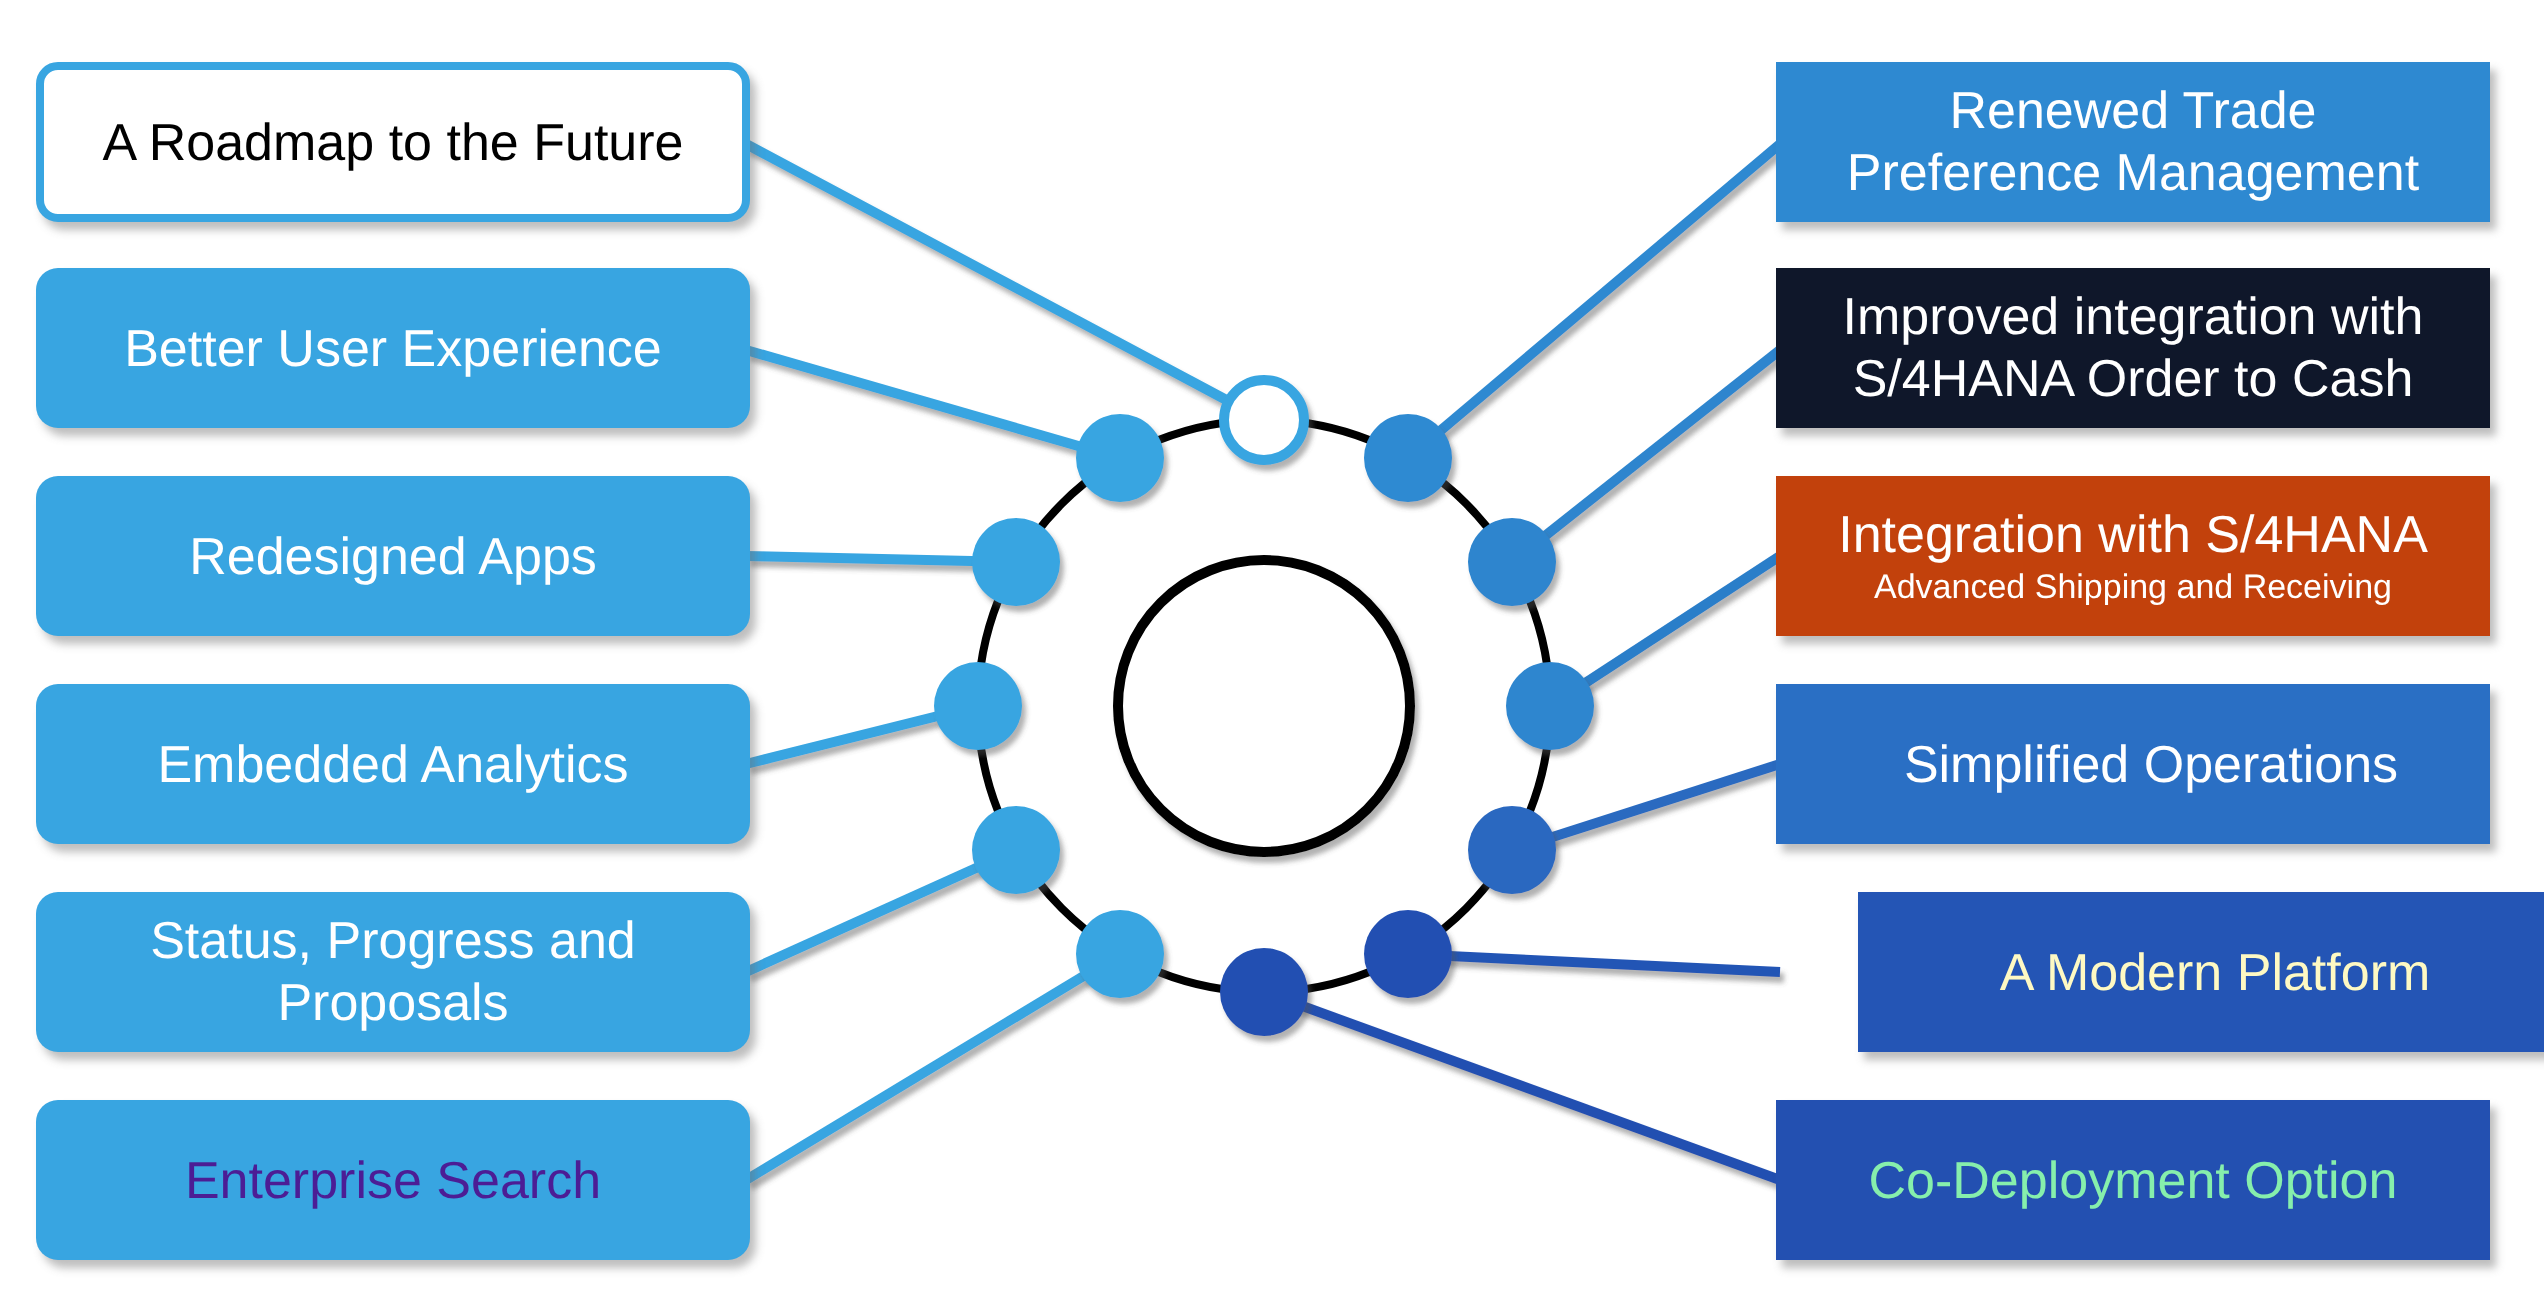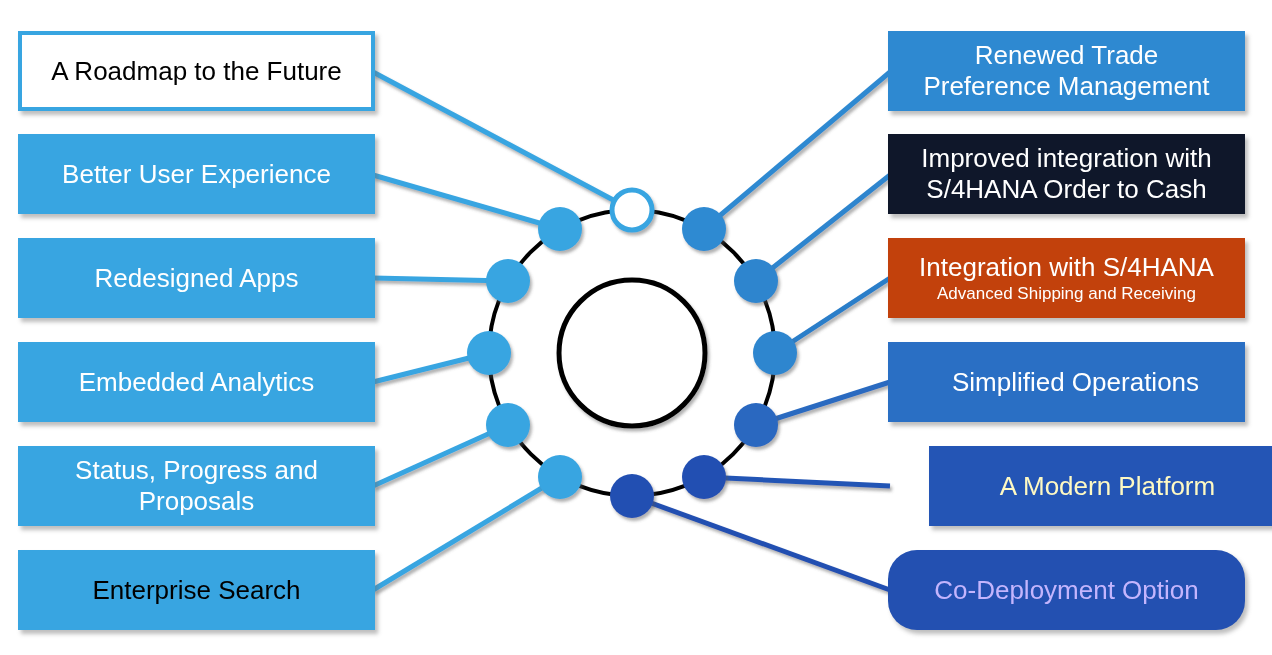--- a/index.html
+++ b/index.html
@@ -28,21 +28,21 @@
     display: flex;
     flex-direction: column;
     align-items: center;
     justify-content: center;
     text-align: center;
     font-size: 26px;
     line-height: 1.18;
     white-space: pre-line;
     box-shadow: 3px 4px 4px rgba(110,110,110,0.45);
   }
-  .box.left  { left: 18px; }
+  .box.left  { left: 18px; border-radius: 11px; }
   .box.right { left: 888px; }
   .box.outlined { border: 4px solid; }
   .box .sub {
     font-size: 17px;
     line-height: 1.1;
     margin-top: 2px;
     white-space: pre-line;
   }
   .t0 { top: 31px; }
   .t1 { top: 134px; }
@@ -106,21 +106,21 @@
   <div class="box left t2" style="background: rgb(56, 165, 225); color: rgb(255, 255, 255);">
     <span>Redesigned Apps</span>
   </div>
   <div class="box left t3" style="background: rgb(56, 165, 225); color: rgb(255, 255, 255);">
     <span>Embedded Analytics</span>
   </div>
   <div class="box left t4" style="background: rgb(56, 165, 225); color: rgb(255, 255, 255);">
     <span>Status, Progress and
 Proposals</span>
   </div>
-  <div class="box left t5" style="background: rgb(56, 165, 225); color: #000000; text-align: right;">
+  <div class="box left t5" style="background: rgb(56, 165, 225); color: #4c1d95; text-align: right;">
     <span>Enterprise Search</span>
   </div>
 
   <div class="box right t0" style="background: rgb(46, 137, 209); color: rgb(255, 255, 255);">
     <span>Renewed Trade
 Preference Management</span>
   </div>
   <div class="box right t1" style="background: #0f172a; color: rgb(255, 255, 255);">
     <span>Improved integration with
 S/4HANA Order to Cash</span>
@@ -128,17 +128,17 @@
   <div class="box right t2" style="background: #c2410c; color: rgb(255, 255, 255);">
     <span>Integration with S/4HANA</span>
     <span class="sub">Advanced Shipping and Receiving</span>
   </div>
   <div class="box right t3" style="background: rgb(42, 111, 196); color: rgb(255, 255, 255); padding-left: 18px;">
     <span>Simplified Operations</span>
   </div>
   <div class="box right t4" style="background: rgb(36, 85, 181); color: #fef9c3; margin-left: 41px;">
     <span>A Modern Platform</span>
   </div>
-  <div class="box right t5" style="background: rgb(35, 80, 177); color: #c4b5fd; border-radius: 29px;">
+  <div class="box right t5" style="background: rgb(35, 80, 177); color: #86efac;">
     <span>Co-Deployment Option</span>
   </div>
 
 </div>
 
 </body></html>

